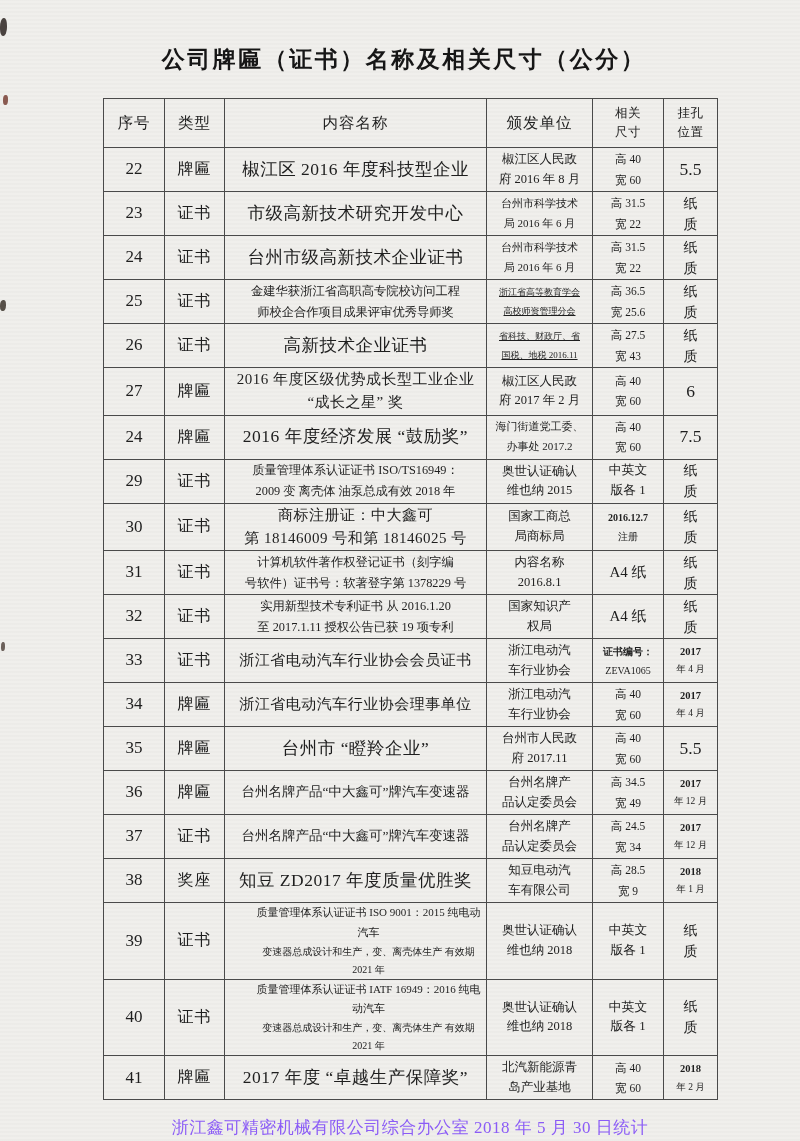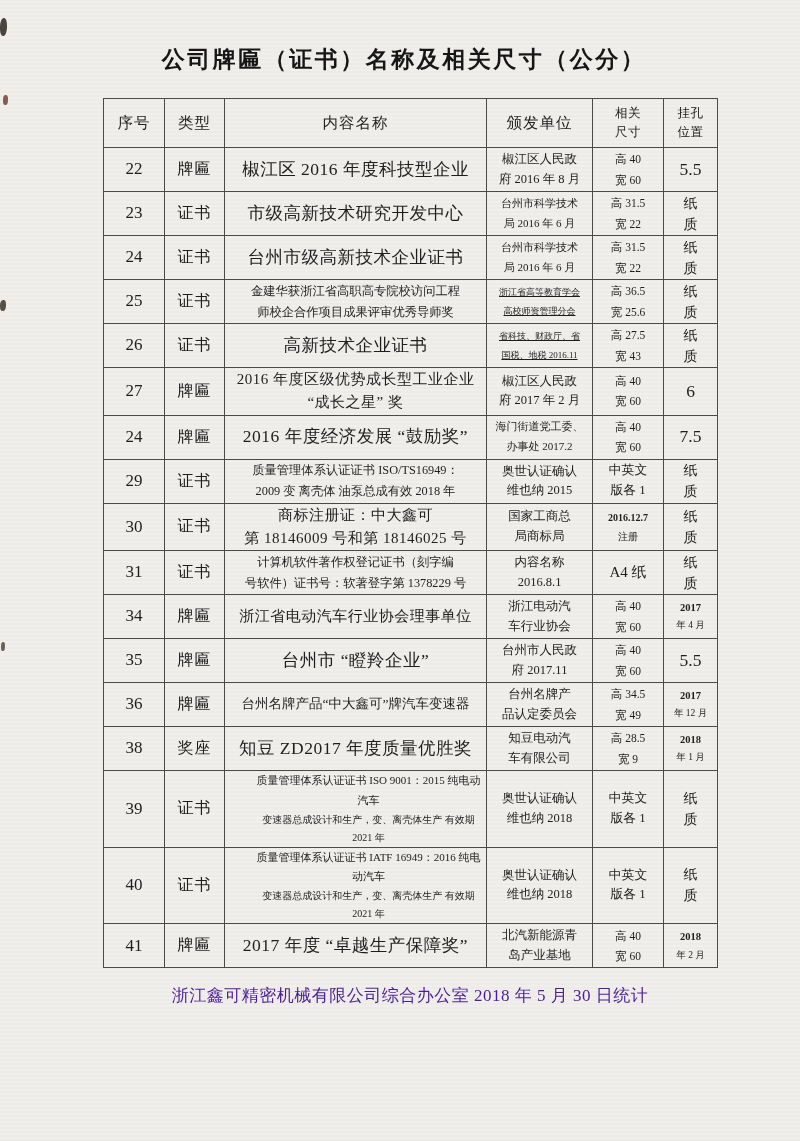--- a/index.html
+++ b/index.html
@@ -73,21 +73,21 @@
   .c-hole.paper .ln{line-height:1.5;}
   .c-hole.date{font-size:9.5px;}
   .c-hole.date .ln{line-height:1.8;}
   .c-hole.date .ln:first-child{font-weight:bold;font-size:10.5px;}
   .footer{
     width:614px;
     margin:16px 0 0 103px;
     text-align:center;
     font-size:17px;
     letter-spacing:0.5px;
-    color:#4c1d95;
+    color:#8b5cf6;
   }
   .artifact{position:absolute;border-radius:50% 40% 50% 40%;}
   .a1{left:0;top:18px;width:7px;height:18px;background:#4a4340;}
   .a2{left:3px;top:95px;width:5px;height:10px;background:#8a5a50;}
   .a3{left:0;top:300px;width:6px;height:11px;background:#575049;}
   .a4{left:1px;top:642px;width:4px;height:9px;background:#6b605a;}
 </style>
 </head>
 <body>
 
@@ -346,43 +346,89 @@
         <td class="c-size lg">
           <div class="ln">A4 纸</div>
         </td>
         <td class="c-hole paper">
           <div class="ln">纸</div>
           <div class="ln">质</div>
         </td>
       </tr>
       <tr>
         <td class="c-no">
-          <div class="ln">34</div>
-        </td>
-        <td class="c-type">
-          <div class="ln">牌匾</div>
+          <div class="ln">32</div>
+        </td>
+        <td class="c-type">
+          <div class="ln">证书</div>
+        </td>
+        <td class="c-name sm">
+          <div class="ln">实用新型技术专利证书  从 2016.1.20</div>
+          <div class="ln">至 2017.1.11 授权公告已获 19 项专利</div>
+        </td>
+        <td class="c-issuer md">
+          <div class="ln">国家知识产</div>
+          <div class="ln">权局</div>
+        </td>
+        <td class="c-size lg">
+          <div class="ln">A4 纸</div>
+        </td>
+        <td class="c-hole paper">
+          <div class="ln">纸</div>
+          <div class="ln">质</div>
+        </td>
+      </tr>
+      <tr>
+        <td class="c-no">
+          <div class="ln">33</div>
+        </td>
+        <td class="c-type">
+          <div class="ln">证书</div>
         </td>
         <td class="c-name lg">
-          <div class="ln">浙江省电动汽车行业协会理事单位</div>
+          <div class="ln">浙江省电动汽车行业协会会员证书</div>
         </td>
         <td class="c-issuer md">
           <div class="ln">浙江电动汽</div>
           <div class="ln">车行业协会</div>
         </td>
-        <td class="c-size sm">
-          <div class="ln">高 40</div>
-          <div class="ln">宽 60</div>
+        <td class="c-size xs">
+          <div class="ln">证书编号：</div>
+          <div class="ln">ZEVA1065</div>
         </td>
         <td class="c-hole date">
           <div class="ln">2017</div>
           <div class="ln">年 4 月</div>
         </td>
       </tr>
       <tr>
         <td class="c-no">
+          <div class="ln">34</div>
+        </td>
+        <td class="c-type">
+          <div class="ln">牌匾</div>
+        </td>
+        <td class="c-name lg">
+          <div class="ln">浙江省电动汽车行业协会理事单位</div>
+        </td>
+        <td class="c-issuer md">
+          <div class="ln">浙江电动汽</div>
+          <div class="ln">车行业协会</div>
+        </td>
+        <td class="c-size sm">
+          <div class="ln">高 40</div>
+          <div class="ln">宽 60</div>
+        </td>
+        <td class="c-hole date">
+          <div class="ln">2017</div>
+          <div class="ln">年 4 月</div>
+        </td>
+      </tr>
+      <tr>
+        <td class="c-no">
           <div class="ln">35</div>
         </td>
         <td class="c-type">
           <div class="ln">牌匾</div>
         </td>
         <td class="c-name xl">
           <div class="ln">台州市 “瞪羚企业”</div>
         </td>
         <td class="c-issuer md">
           <div class="ln">台州市人民政</div>
@@ -406,20 +452,43 @@
         <td class="c-name md">
           <div class="ln">台州名牌产品“中大鑫可”牌汽车变速器</div>
         </td>
         <td class="c-issuer md">
           <div class="ln">台州名牌产</div>
           <div class="ln">品认定委员会</div>
         </td>
         <td class="c-size sm">
           <div class="ln">高 34.5</div>
           <div class="ln">宽 49</div>
+        </td>
+        <td class="c-hole date">
+          <div class="ln">2017</div>
+          <div class="ln">年 12 月</div>
+        </td>
+      </tr>
+      <tr>
+        <td class="c-no">
+          <div class="ln">37</div>
+        </td>
+        <td class="c-type">
+          <div class="ln">证书</div>
+        </td>
+        <td class="c-name md">
+          <div class="ln">台州名牌产品“中大鑫可”牌汽车变速器</div>
+        </td>
+        <td class="c-issuer md">
+          <div class="ln">台州名牌产</div>
+          <div class="ln">品认定委员会</div>
+        </td>
+        <td class="c-size sm">
+          <div class="ln">高 24.5</div>
+          <div class="ln">宽 34</div>
         </td>
         <td class="c-hole date">
           <div class="ln">2017</div>
           <div class="ln">年 12 月</div>
         </td>
       </tr>
       <tr>
         <td class="c-no">
           <div class="ln">38</div>
         </td>

